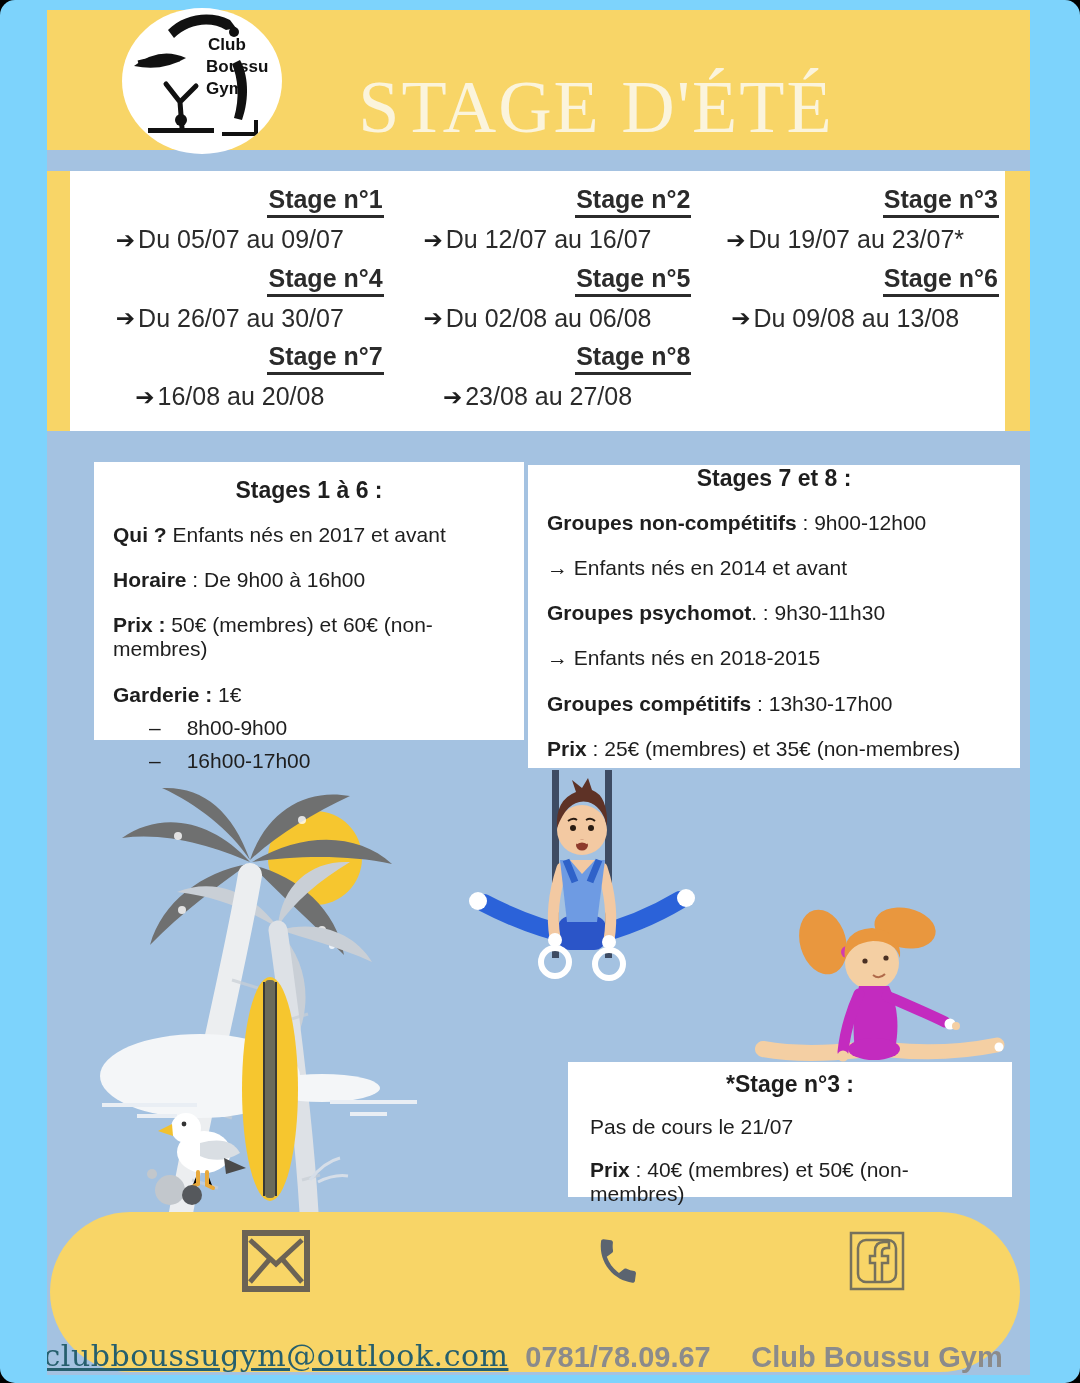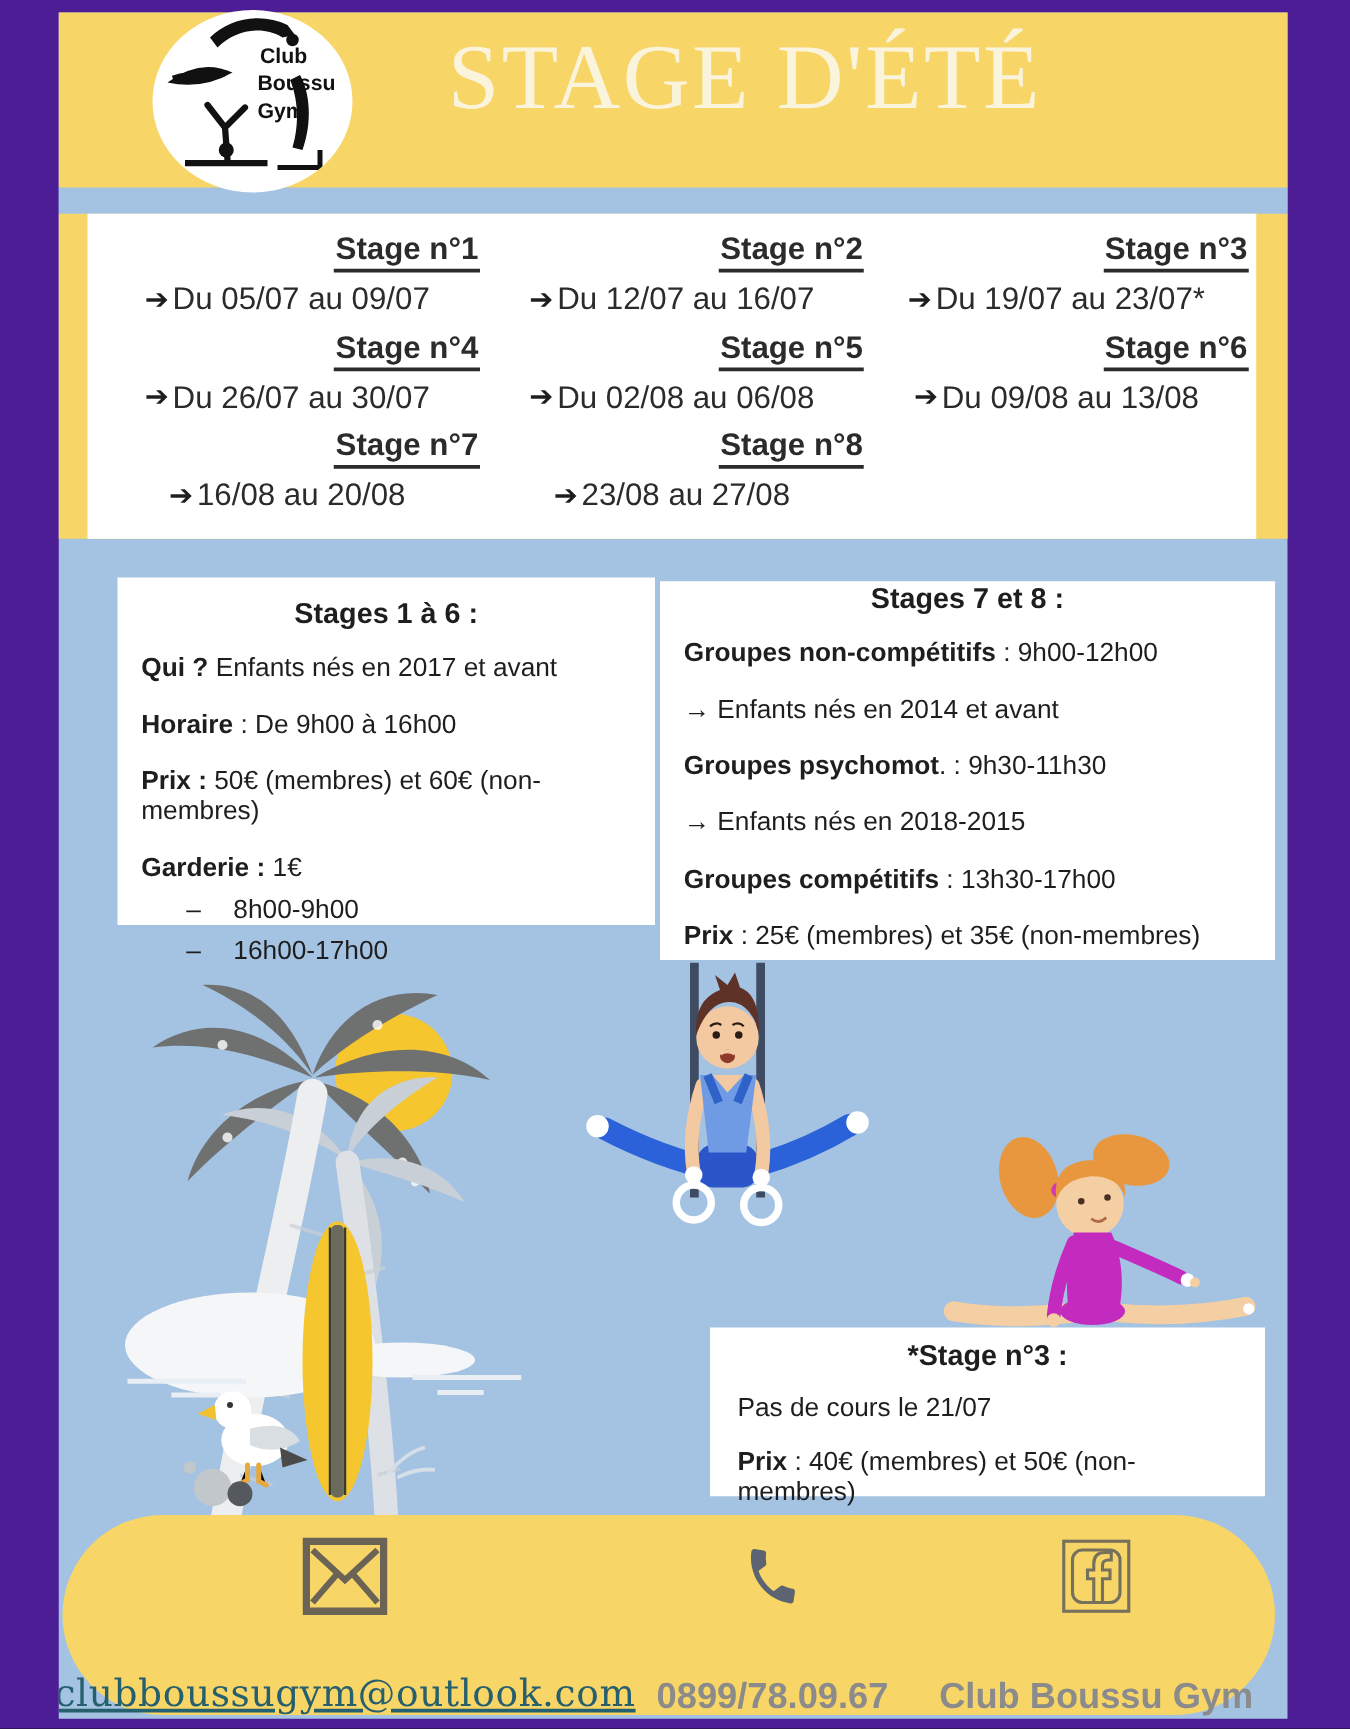--- a/index.html
+++ b/index.html
@@ -1,24 +1,24 @@
 <!DOCTYPE html>
 <html><head>
 <meta charset="utf-8">
 <style>
   html,body{margin:0;padding:0;background:#000;}
-  .canvas{position:relative;width:1080px;height:1383px;background:#4c1d95;overflow:hidden;
-          font-family:"Liberation Sans",sans-serif;}
+  .canvas{position:relative;width:1080px;height:1383px;background:#7dd3fc;overflow:hidden;
+          font-family:"Liberation Sans",sans-serif;border-radius:15px;}
   .page{position:absolute;left:47px;top:10px;width:983px;height:1365px;background:#A4C2E1;}
 
   
   .header{position:relative;height:140px;background:#F8D567;}
   .logo{position:absolute;left:75px;top:-2px;width:160px;height:146px;background:#fff;
         border-radius:50%;overflow:hidden;z-index:2;}
-  .title-wrap{height:100%;display:flex;align-items:flex-start;justify-content:center;
+  .title-wrap{height:100%;display:flex;align-items:flex-end;justify-content:center;
               padding:10px 120px 0 235px;box-sizing:border-box;}
   .poster-title{font-family:"Liberation Serif",serif;font-size:74px;color:#FBF4DC;
                 letter-spacing:2px;white-space:nowrap;}
 
   .blue-strip{height:21px;background:#A4C2E1;}
 
   
   .stages-band{height:260px;background:#F8D567;padding:0 25px 0 23px;box-sizing:border-box;}
   .stages-box{height:100%;background:#fff;display:grid;grid-template-columns:1fr 1fr 1fr;
               grid-template-rows:1fr 1fr 1fr;padding:14px 6px 10px;box-sizing:border-box;}
@@ -327,21 +327,21 @@
           </svg>
         </div>
         <div class="email-link">clubboussugym@outlook.com</div>
       </div>
       <div class="f-col">
         <div class="f-icon">
           <svg width="52" height="52" viewBox="0 0 24 24" style="transform:rotate(8deg);">
             <path d="M6.62 10.79c1.44 2.83 3.76 5.14 6.59 6.59l2.2-2.2c.27-.27.67-.36 1.02-.24 1.12.37 2.33.57 3.57.57.55 0 1 .45 1 1V20c0 .55-.45 1-1 1-9.39 0-17-7.61-17-17 0-.55.45-1 1-1h3.5c.55 0 1 .45 1 1 0 1.25.2 2.45.57 3.57.11.35.03.74-.25 1.02l-2.2 2.2z" fill="#5B6470"></path>
           </svg>
         </div>
-        <div class="f-label">0899/78.09.67</div>
+        <div class="f-label">0781/78.09.67</div>
       </div>
       <div class="f-col">
         <div class="f-icon">
           <svg width="56" height="60" viewBox="0 0 56 60">
             <rect x="2" y="2" width="52" height="56" fill="none" stroke="#76715C" stroke-width="2.5"></rect>
             <rect x="9" y="9" width="38" height="42" rx="8" fill="none" stroke="#76715C" stroke-width="2.5"></rect>
             <path d="M33,51 V32 h6 v-7 h-6 v-4 q0,-4 5,-4 h2 v-6 h-5 q-9,0 -9,9 v5 h-5 v7 h5 v19" fill="none" stroke="#76715C" stroke-width="2.5"></path>
           </svg>
         </div>
         <div class="f-label">Club Boussu Gym</div>

